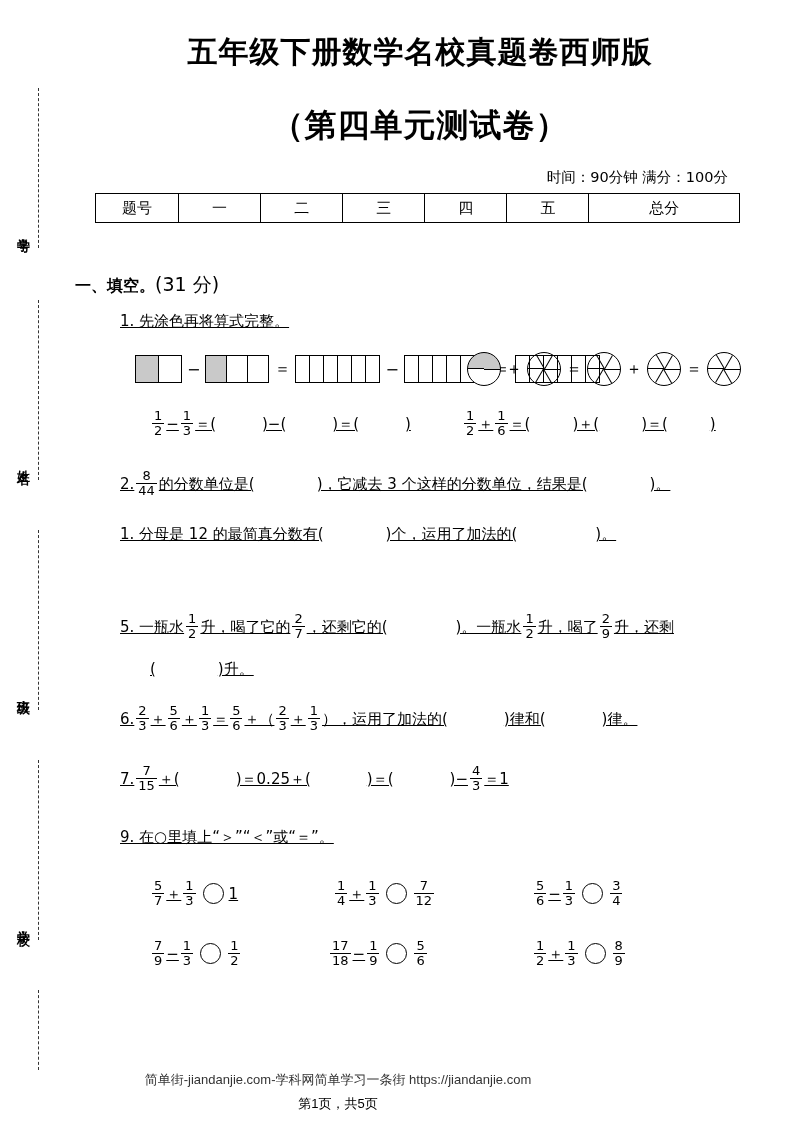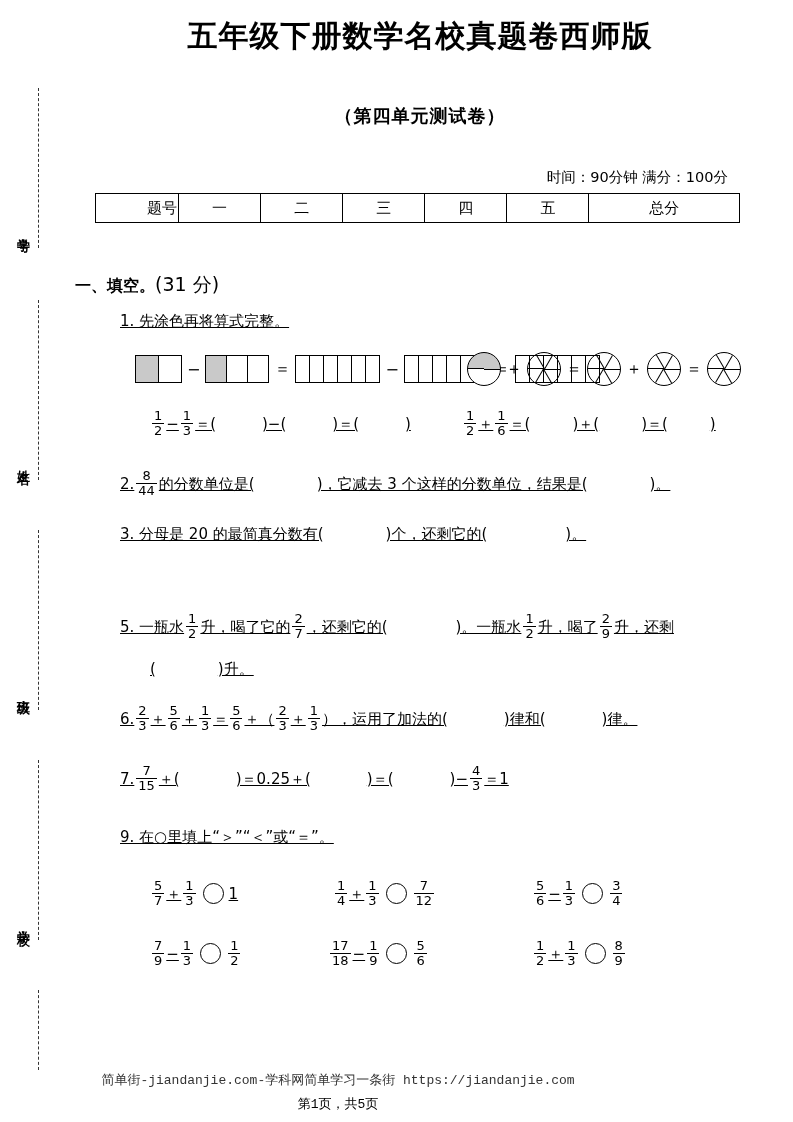--- a/index.html
+++ b/index.html
@@ -32,43 +32,43 @@
     white-space:nowrap;
   }
 
   
   .title {
     position:absolute; left:70px; width:700px;
     text-align:center;
     font-family:"DejaVu Sans", sans-serif;
     font-weight:bold;
   }
-  #title-main { top:16px; font-size:30px; letter-spacing:1px;text-align:center; }
-  #title-sub  { top:104px; font-size:18px; letter-spacing:1px; }
+  #title-main { top:32px; font-size:30px; letter-spacing:1px;text-align:center; }
+  #title-sub  { top:104px; font-size:32px; letter-spacing:1px; }
 
   .meta {
     position:absolute; right:65px; top:168px;
     font-size:14.5px;
     font-family:"DejaVu Sans", sans-serif;
   }
 
   
   table.score {
     position:absolute; left:95px; top:193px;
     border-collapse:collapse;
     width:645px;
   }
   table.score td {
     border:1px solid #000;
     height:26px;
     text-align:center;
     font-size:15px;
     font-family:"DejaVu Sans", sans-serif;
   }
-  table.score td.hdr { width:80px;text-align:right; }
+  table.score td.hdr { width:80px; }
   .sec-head {
     position:absolute; font-family:"DejaVu Sans", sans-serif;
     font-weight:bold; font-size:16px;
   }
   .sec-head .pts { font-weight:normal; font-size:19px; }
 
   .q { position:absolute; font-size:15px; font-family:"DejaVu Sans", sans-serif;text-decoration:underline; }
   .line { white-space:nowrap; }
 
   
@@ -104,21 +104,21 @@
   .cell:last-child { border-right:none; }
   .op { font-size:16px; margin:0 5px; font-family:"DejaVu Sans", sans-serif; }
 
   
   .pie { width:32px; height:32px; border:1.2px solid #000; border-radius:50%; position:relative; }
   .pie i { position:absolute; left:50%; top:50%; width:50%; height:0; border-top:1.2px solid #000;
            transform-origin:0 0; }
 
   .footer-note {
     position:absolute; left:0; width:676px; text-align:center;
-    font-family:Liberation Mono, monospace;
+    font-family:Liberation Sans, sans-serif;
   }
   #watermark { top:1071px; font-size:13px; color:#333; }
   #pagenum { top:1095px; font-size:13px; }
 </style>
 </head>
 <body>
 
 <div class="page">
 
   <div class="left-margin">
@@ -247,21 +247,21 @@
 
   <div class="q line" style="left:462px; top:410px;">
     <span class="frac"><span class="num">1</span><span class="den">2</span></span><span>＋</span><span class="frac"><span class="num">1</span><span class="den">6</span></span><span>＝(</span><span class="blank" style="width:42px"></span><span>)＋(</span><span class="blank" style="width:42px"></span><span>)＝(</span><span class="blank" style="width:42px"></span><span>)</span>
   </div>
 
   <div class="q line" style="left:120px; top:470px;">
     <span>2.</span><span class="frac"><span class="num">8</span><span class="den">44</span></span><span>的分数单位是(</span><span class="blank" style="width:62px"></span><span>)，它减去 3 个这样的分数单位，结果是(</span><span class="blank" style="width:62px"></span><span>)。</span>
   </div>
 
   <div class="q line" style="left:120px; top:525px;">
-    <span>3. 分母是 20 的最简真分数有(</span><span class="blank" style="width:62px"></span><span>)个，还剩它的(</span><span class="blank" style="width:78px"></span><span>)。</span>
+    <span>1. 分母是 12 的最简真分数有(</span><span class="blank" style="width:62px"></span><span>)个，运用了加法的(</span><span class="blank" style="width:78px"></span><span>)。</span>
   </div>
 
 
   <div class="q line" style="left:120px; top:613px;">
     <span>5. 一瓶水</span><span class="frac"><span class="num">1</span><span class="den">2</span></span><span>升，喝了它的</span><span class="frac"><span class="num">2</span><span class="den">7</span></span><span>，还剩它的(</span><span class="blank" style="width:68px"></span><span>)。一瓶水</span><span class="frac"><span class="num">1</span><span class="den">2</span></span><span>升，喝了</span><span class="frac"><span class="num">2</span><span class="den">9</span></span><span>升，还剩</span>
   </div>
   <div class="q line" style="left:150px; top:660px;">
     <span>(</span><span class="blank" style="width:62px"></span><span>)升。</span>
   </div>
 

